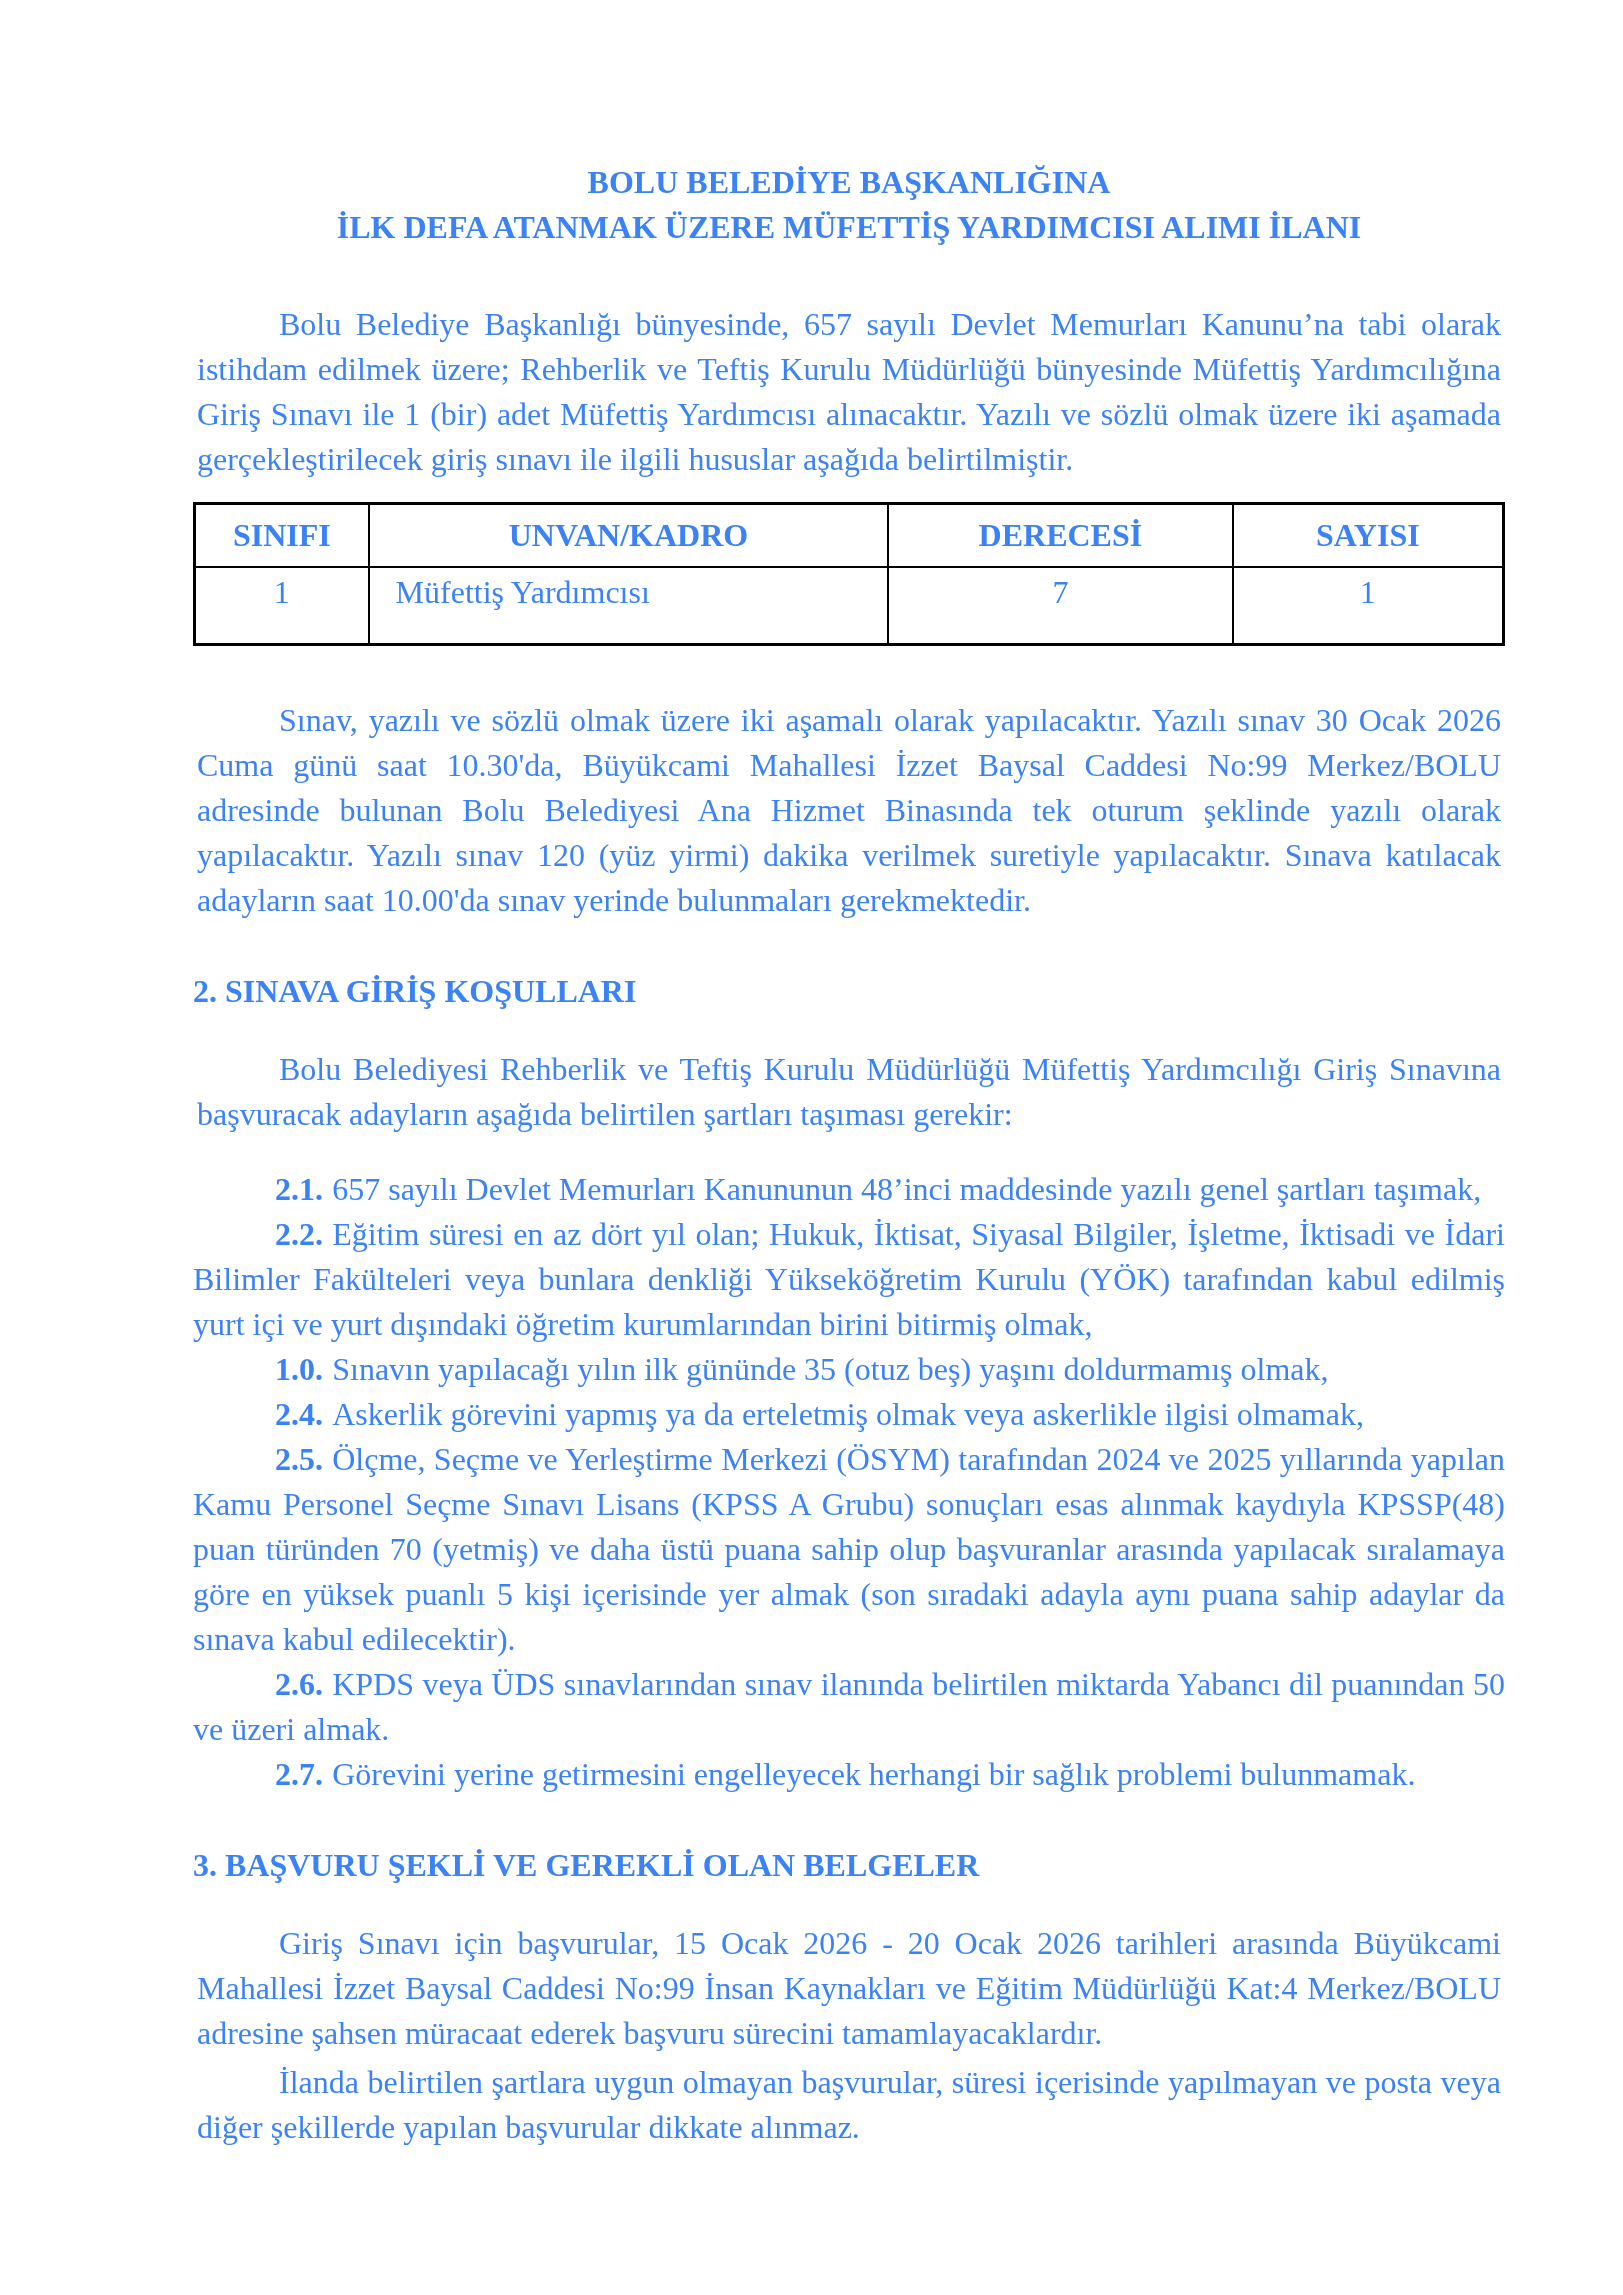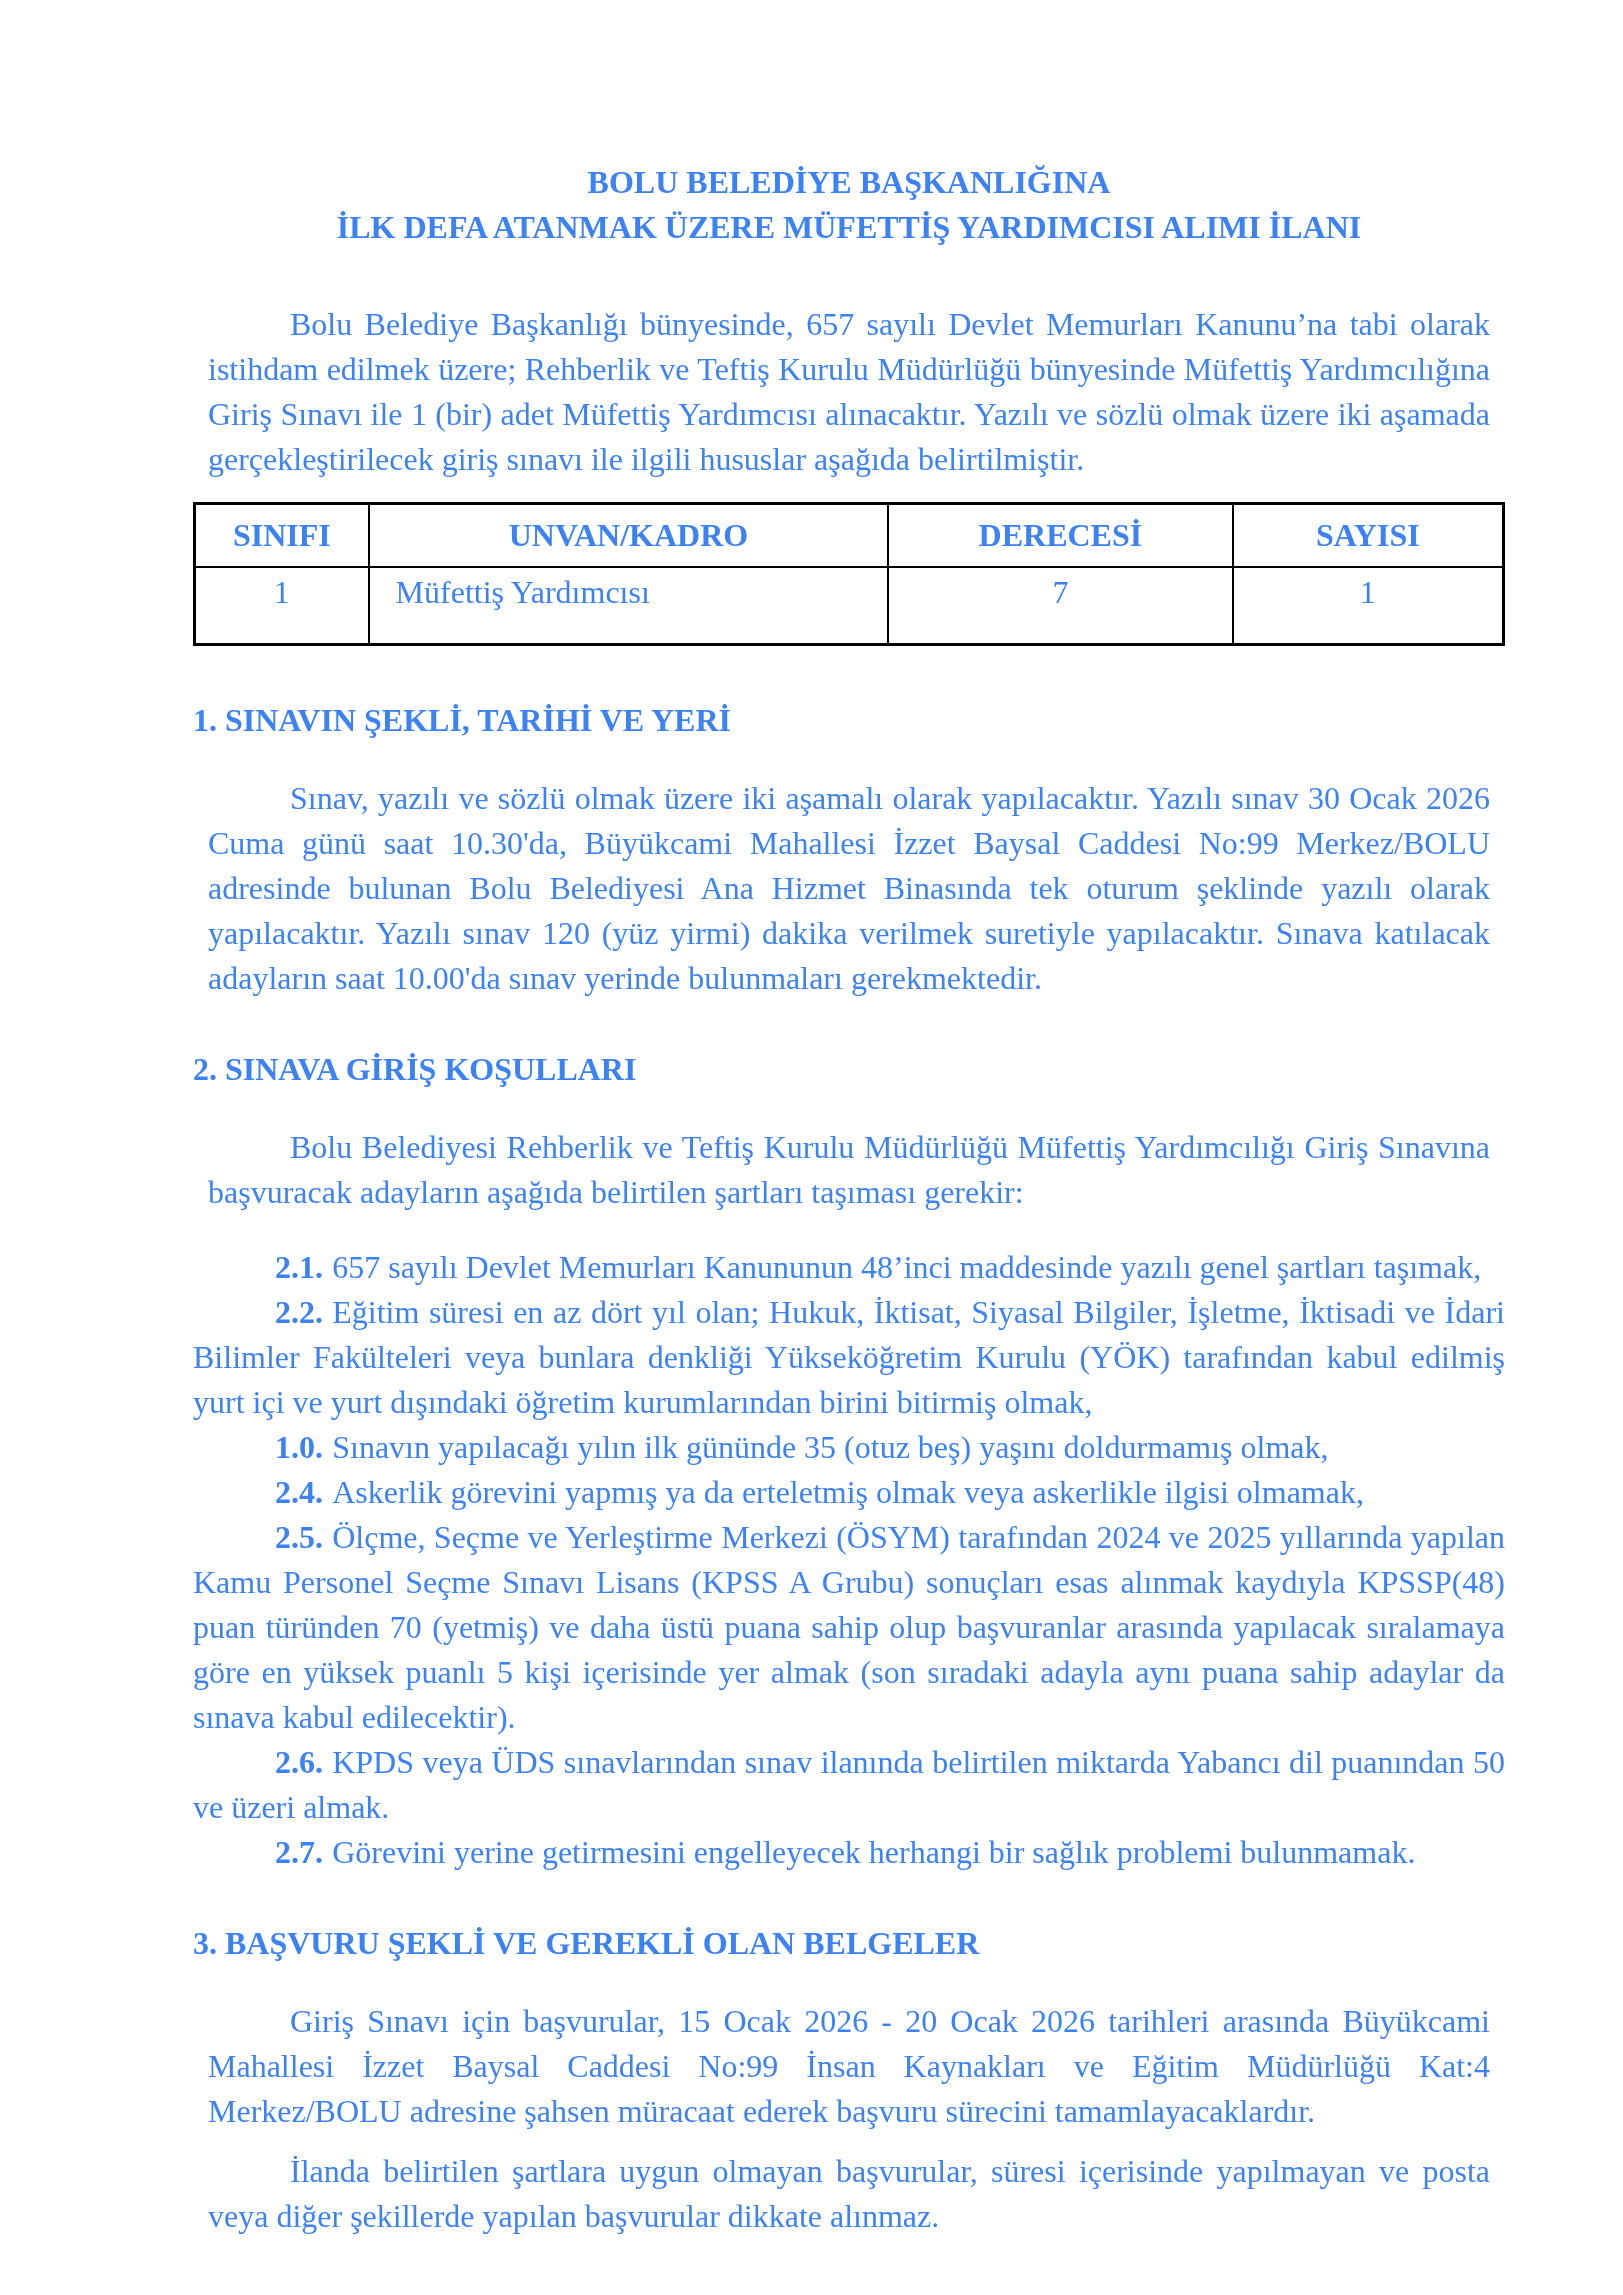--- a/index.html
+++ b/index.html
@@ -15,21 +15,21 @@
     line-height: 45px;
     padding: 160px 118px 0 193px;
     overflow: hidden;
   }
   .title-block {
     text-align: center;
     font-weight: bold;
     margin: 0 0 52px 0;
   }
   .para {
-    margin: 15px;
+    margin: 4px;
     text-align: justify;
   }
   .indent { text-indent: 82px; }
   .intro { margin-bottom: 19.6px; }
   .quota-table {
     width: 100%;
     border-collapse: collapse;
     border: 3.9px solid #000;
     table-layout: fixed;
     margin: 0 0 52px 0;
@@ -99,21 +99,20 @@
       <tr>
         <td>1</td>
         <td class="cell-left">Müfettiş Yardımcısı</td>
         <td>7</td>
         <td>1</td>
       </tr>
     </tbody>
   </table>
 
   <section>
-    <h2 class="h h-first">1. SINAVIN ŞEKLİ, TARİHİ VE YERİ</h2>
     <p class="para indent">Sınav, yazılı ve sözlü olmak üzere iki aşamalı olarak yapılacaktır. Yazılı sınav 30 Ocak 2026 Cuma günü saat 10.30'da, Büyükcami Mahallesi İzzet Baysal Caddesi No:99 Merkez/BOLU adresinde bulunan Bolu Belediyesi Ana Hizmet Binasında tek oturum şeklinde yazılı olarak yapılacaktır. Yazılı sınav 120 (yüz yirmi) dakika verilmek suretiyle yapılacaktır. Sınava katılacak adayların saat 10.00'da sınav yerinde bulunmaları gerekmektedir.</p>
   </section>
 
   <section>
     <h2 class="h">2. SINAVA GİRİŞ KOŞULLARI</h2>
     <p class="para indent">Bolu Belediyesi Rehberlik ve Teftiş Kurulu Müdürlüğü Müfettiş Yardımcılığı Giriş Sınavına başvuracak adayların aşağıda belirtilen şartları taşıması gerekir:</p>
     <div class="items">
       <p class="para item"><b class="num">2.1.</b><span>657 sayılı Devlet Memurları Kanununun 48’inci maddesinde yazılı genel şartları taşımak,</span></p>
       <p class="para item"><b class="num">2.2.</b><span>Eğitim süresi en az dört yıl olan; Hukuk, İktisat, Siyasal Bilgiler, İşletme, İktisadi ve İdari Bilimler Fakülteleri veya bunlara denkliği Yükseköğretim Kurulu (YÖK) tarafından kabul edilmiş yurt içi ve yurt dışındaki öğretim kurumlarından birini bitirmiş olmak,</span></p>
       <p class="para item"><b class="num">1.0.</b><span>Sınavın yapılacağı yılın ilk gününde 35 (otuz beş) yaşını doldurmamış olmak,</span></p>

